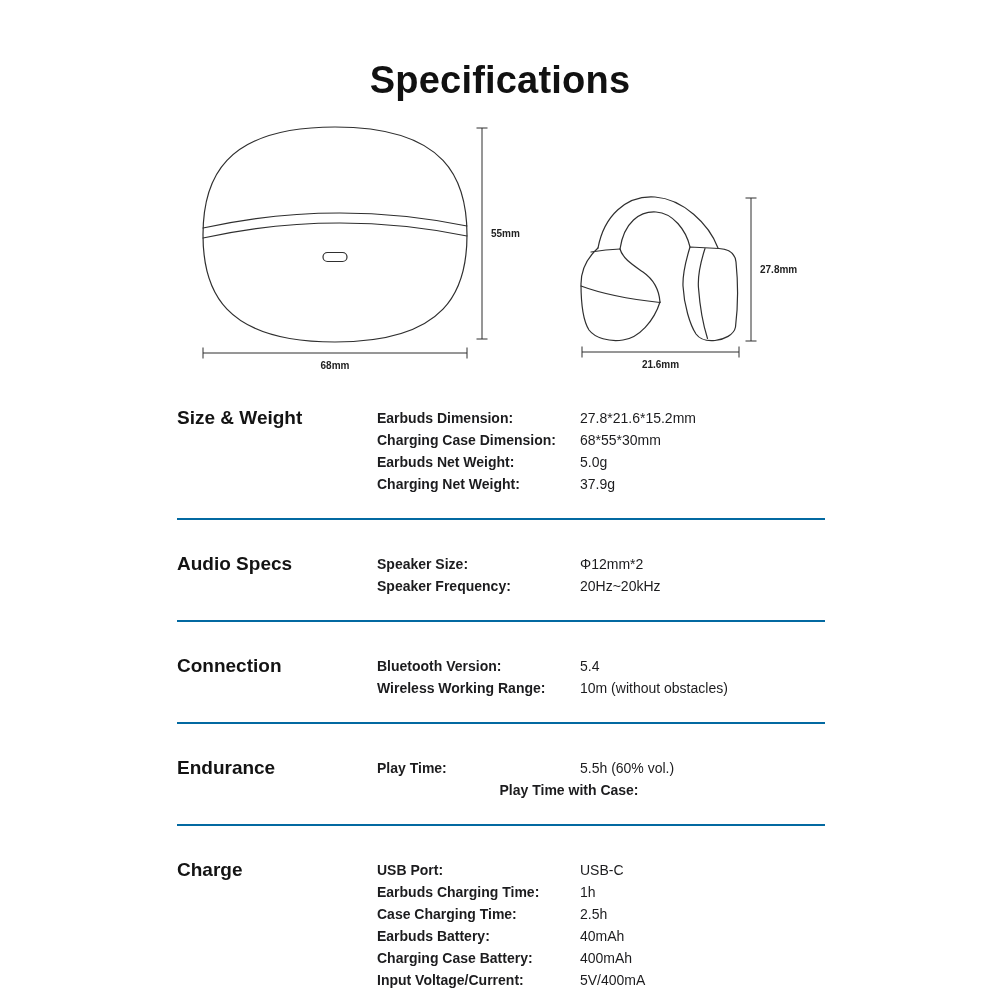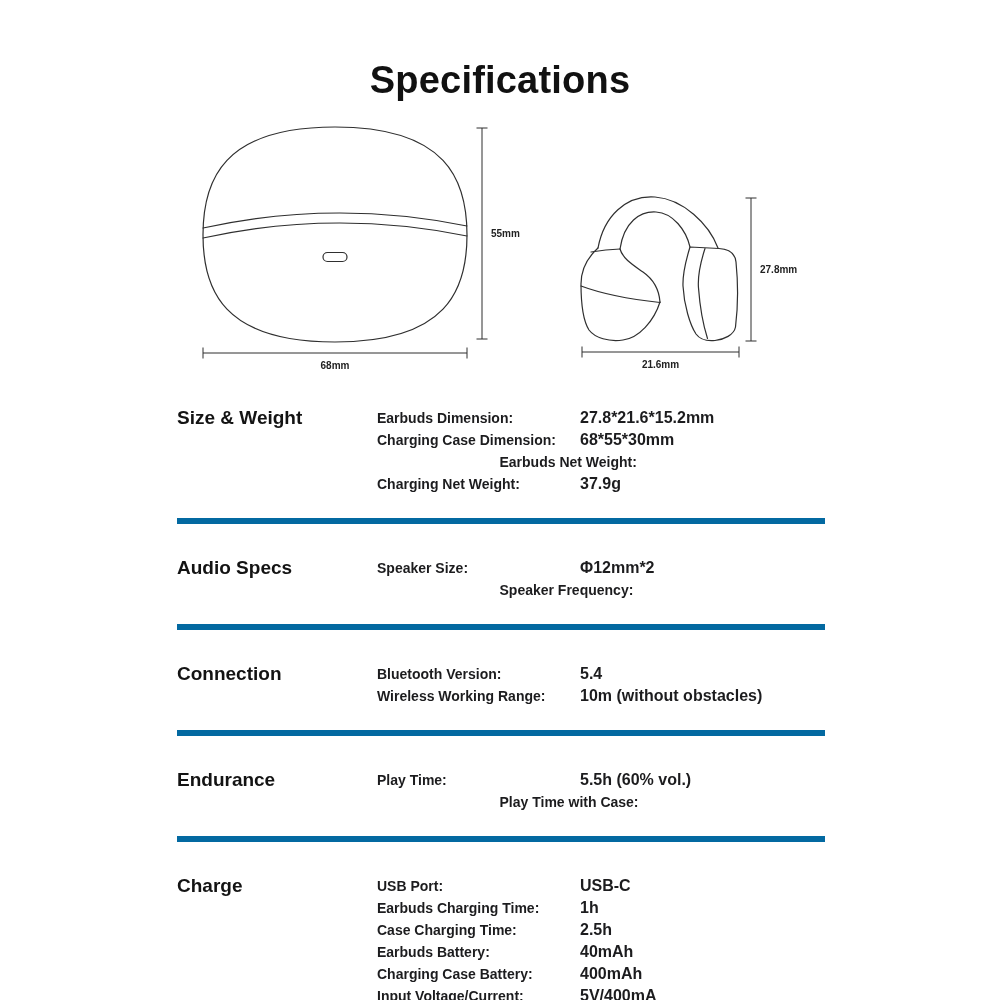--- a/index.html
+++ b/index.html
@@ -29,21 +29,21 @@
 
   .spec-table {
     position: absolute;
     left: 177px; top: 407px;
     width: 648px;
   }
   .section {
     display: flex;
     align-items: flex-start;
     padding: 33px 0 23px 0;
-    border-bottom: 6px solid #0369a1;
+    border-bottom: 2px solid #0369a1;
   }
   .section:first-child { padding-top: 0; }
   .section:last-child  { border-bottom: none; }
   .section-title {
     width: 200px;
     flex: 0 0 200px;
     font-size: 19px;
     font-weight: 700;
     line-height: 22px;
     color: #131313;
@@ -52,22 +52,22 @@
   .row { display: flex; line-height: 22px; justify-content: center; }
   .row .label {
     width: 203px;
     flex: 0 0 203px;
     font-size: 14px;
     font-weight: 700;
     color: #1c1c1e;
   }
   .row .value {
     flex: 1;
-    font-size: 16px;
-    font-weight: 700;
+    font-size: 14px;
+    font-weight: 400;
     color: #1c1c1e;
   }
 </style>
 </head>
 <body>
 
 <h1 class="page-title">Specifications</h1>
 
 <div class="diagram-area">
 
@@ -111,39 +111,41 @@
     <div class="value">27.8*21.6*15.2mm</div>
   </div>
 
   <div class="row">
     <div class="label">Charging Case Dimension:</div>
     <div class="value">68*55*30mm</div>
   </div>
 
   <div class="row">
     <div class="label">Earbuds Net Weight:</div>
+    <div class="value">5.0g</div>
   </div>
 
   <div class="row">
     <div class="label">Charging Net Weight:</div>
     <div class="value">37.9g</div>
   </div>
 </div>
   </div>
 
   <div class="section">
     <div class="section-title">Audio Specs</div>
     <div class="rows">
   <div class="row">
     <div class="label">Speaker Size:</div>
     <div class="value">Φ12mm*2</div>
   </div>
 
   <div class="row">
     <div class="label">Speaker Frequency:</div>
+    <div class="value">20Hz~20kHz</div>
   </div>
 </div>
   </div>
 
   <div class="section">
     <div class="section-title">Connection</div>
     <div class="rows">
   <div class="row">
     <div class="label">Bluetooth Version:</div>
     <div class="value">5.4</div>

